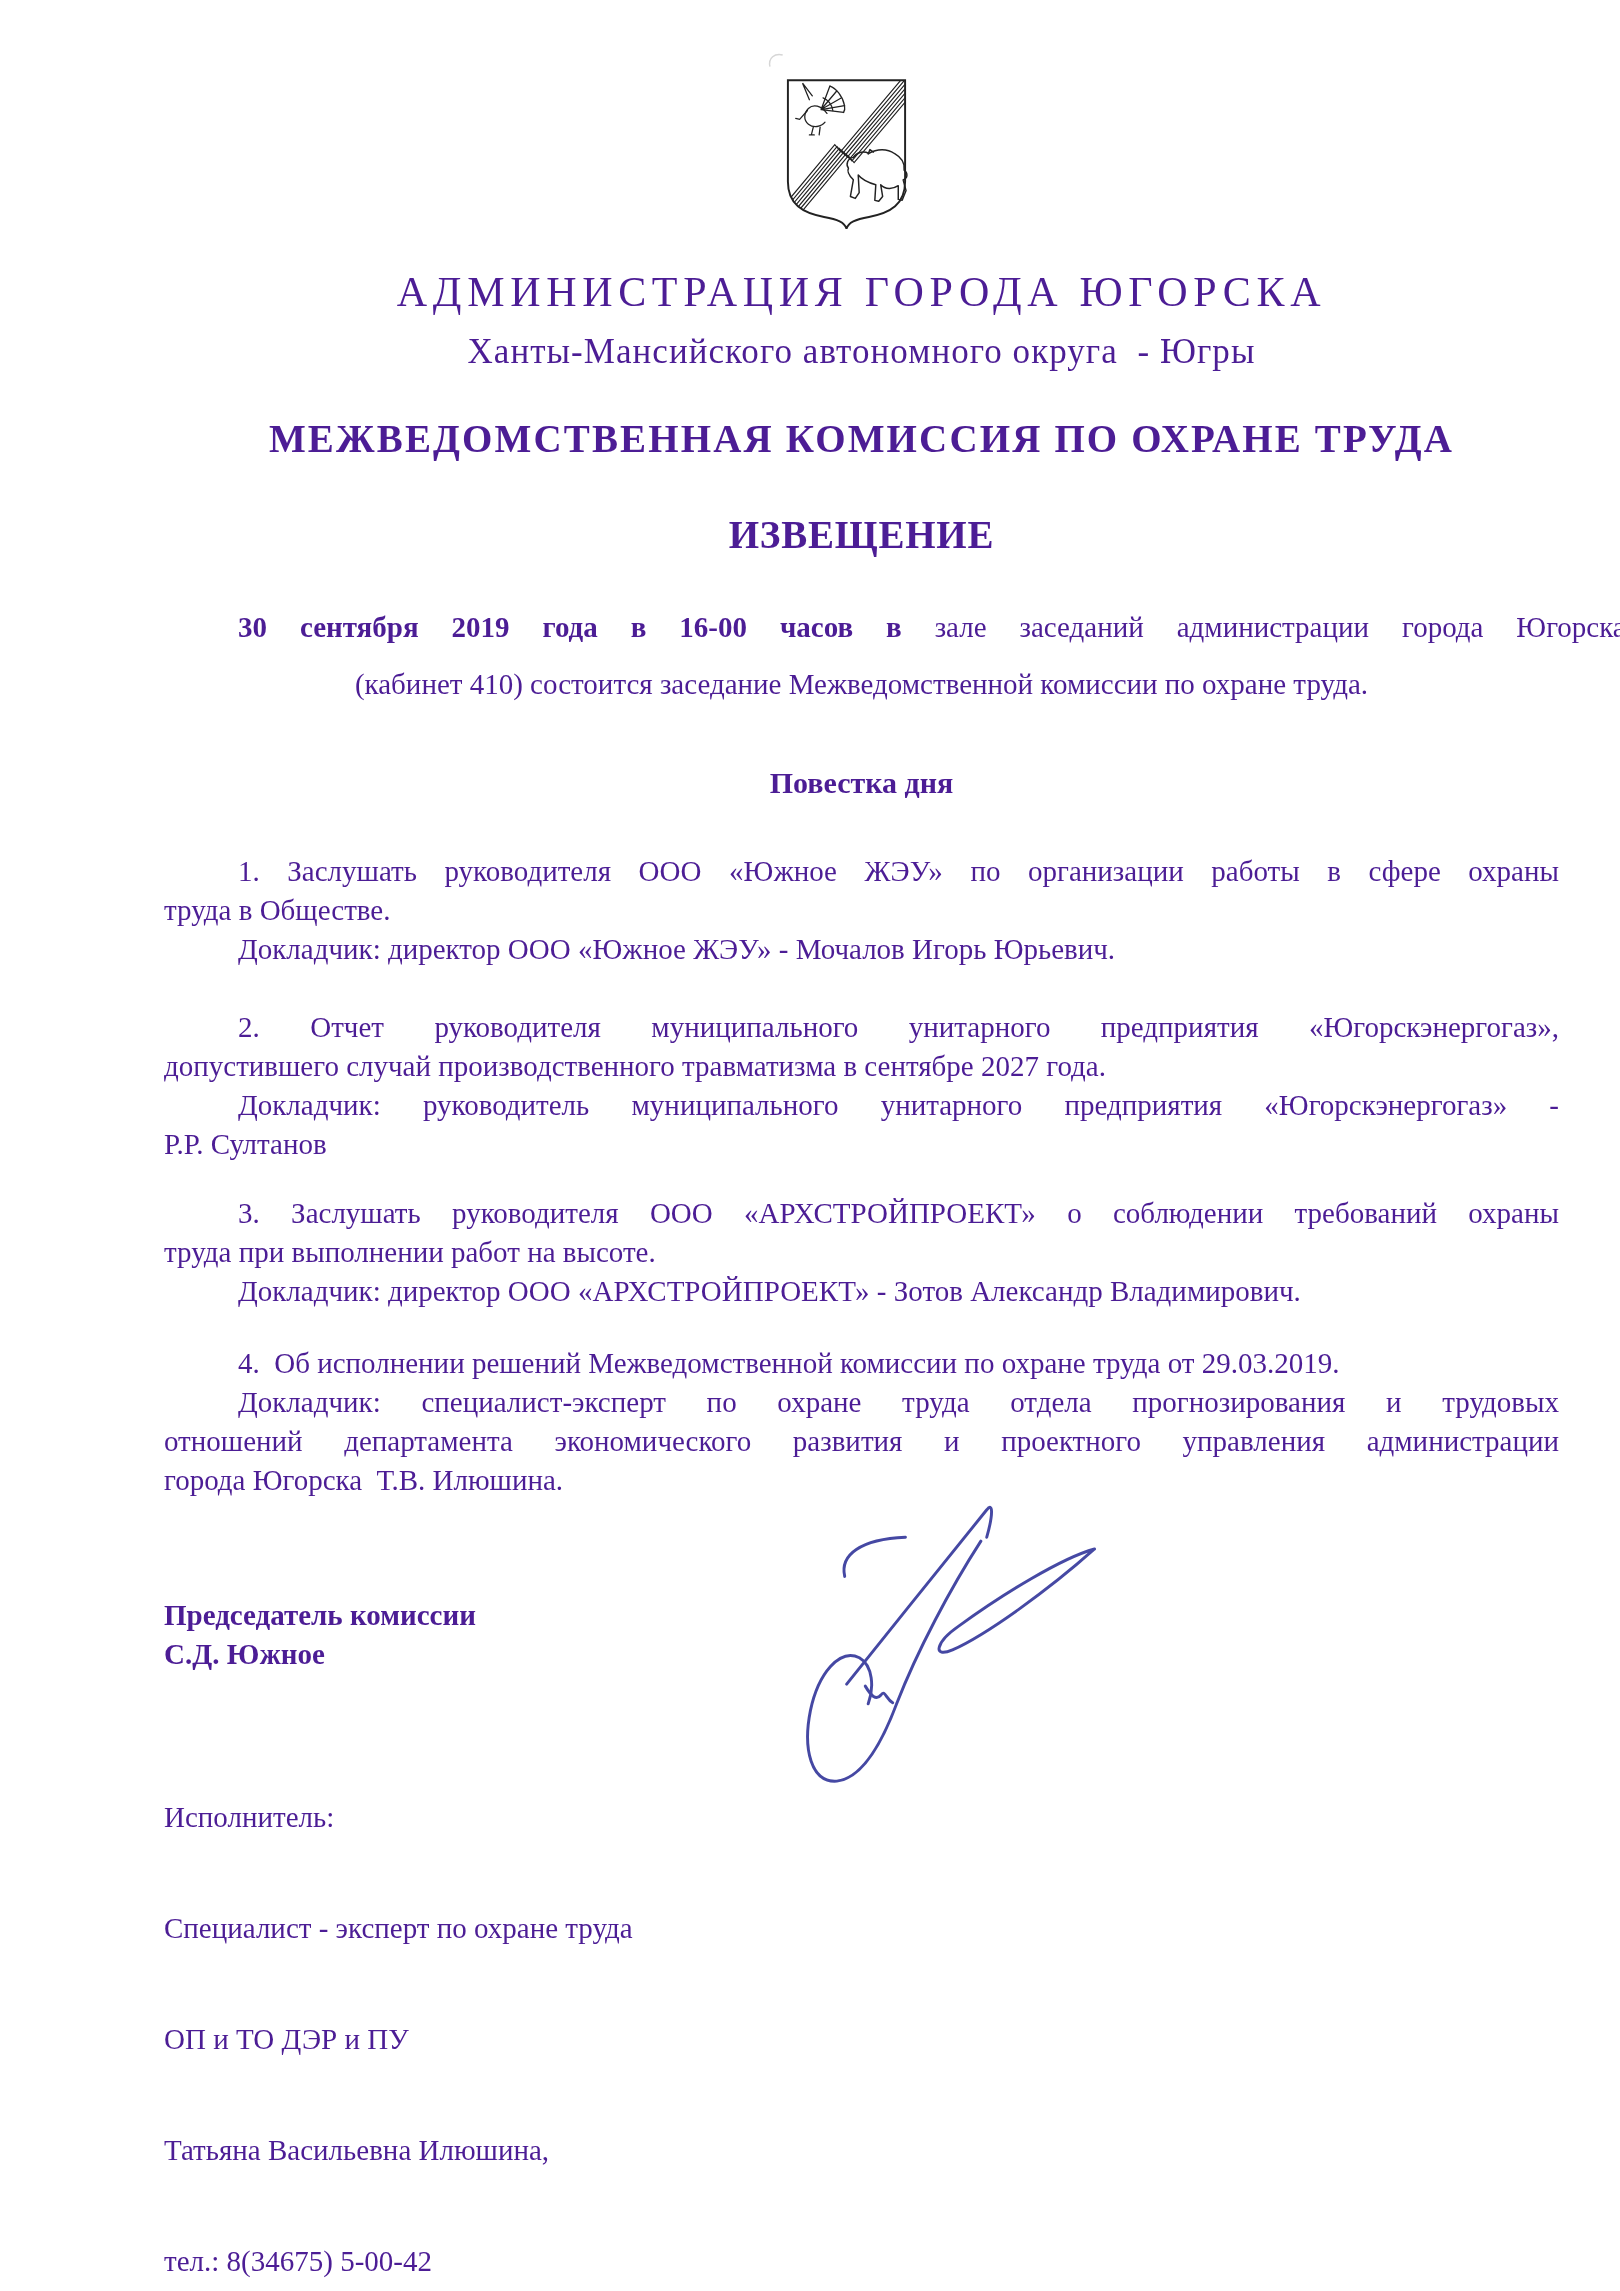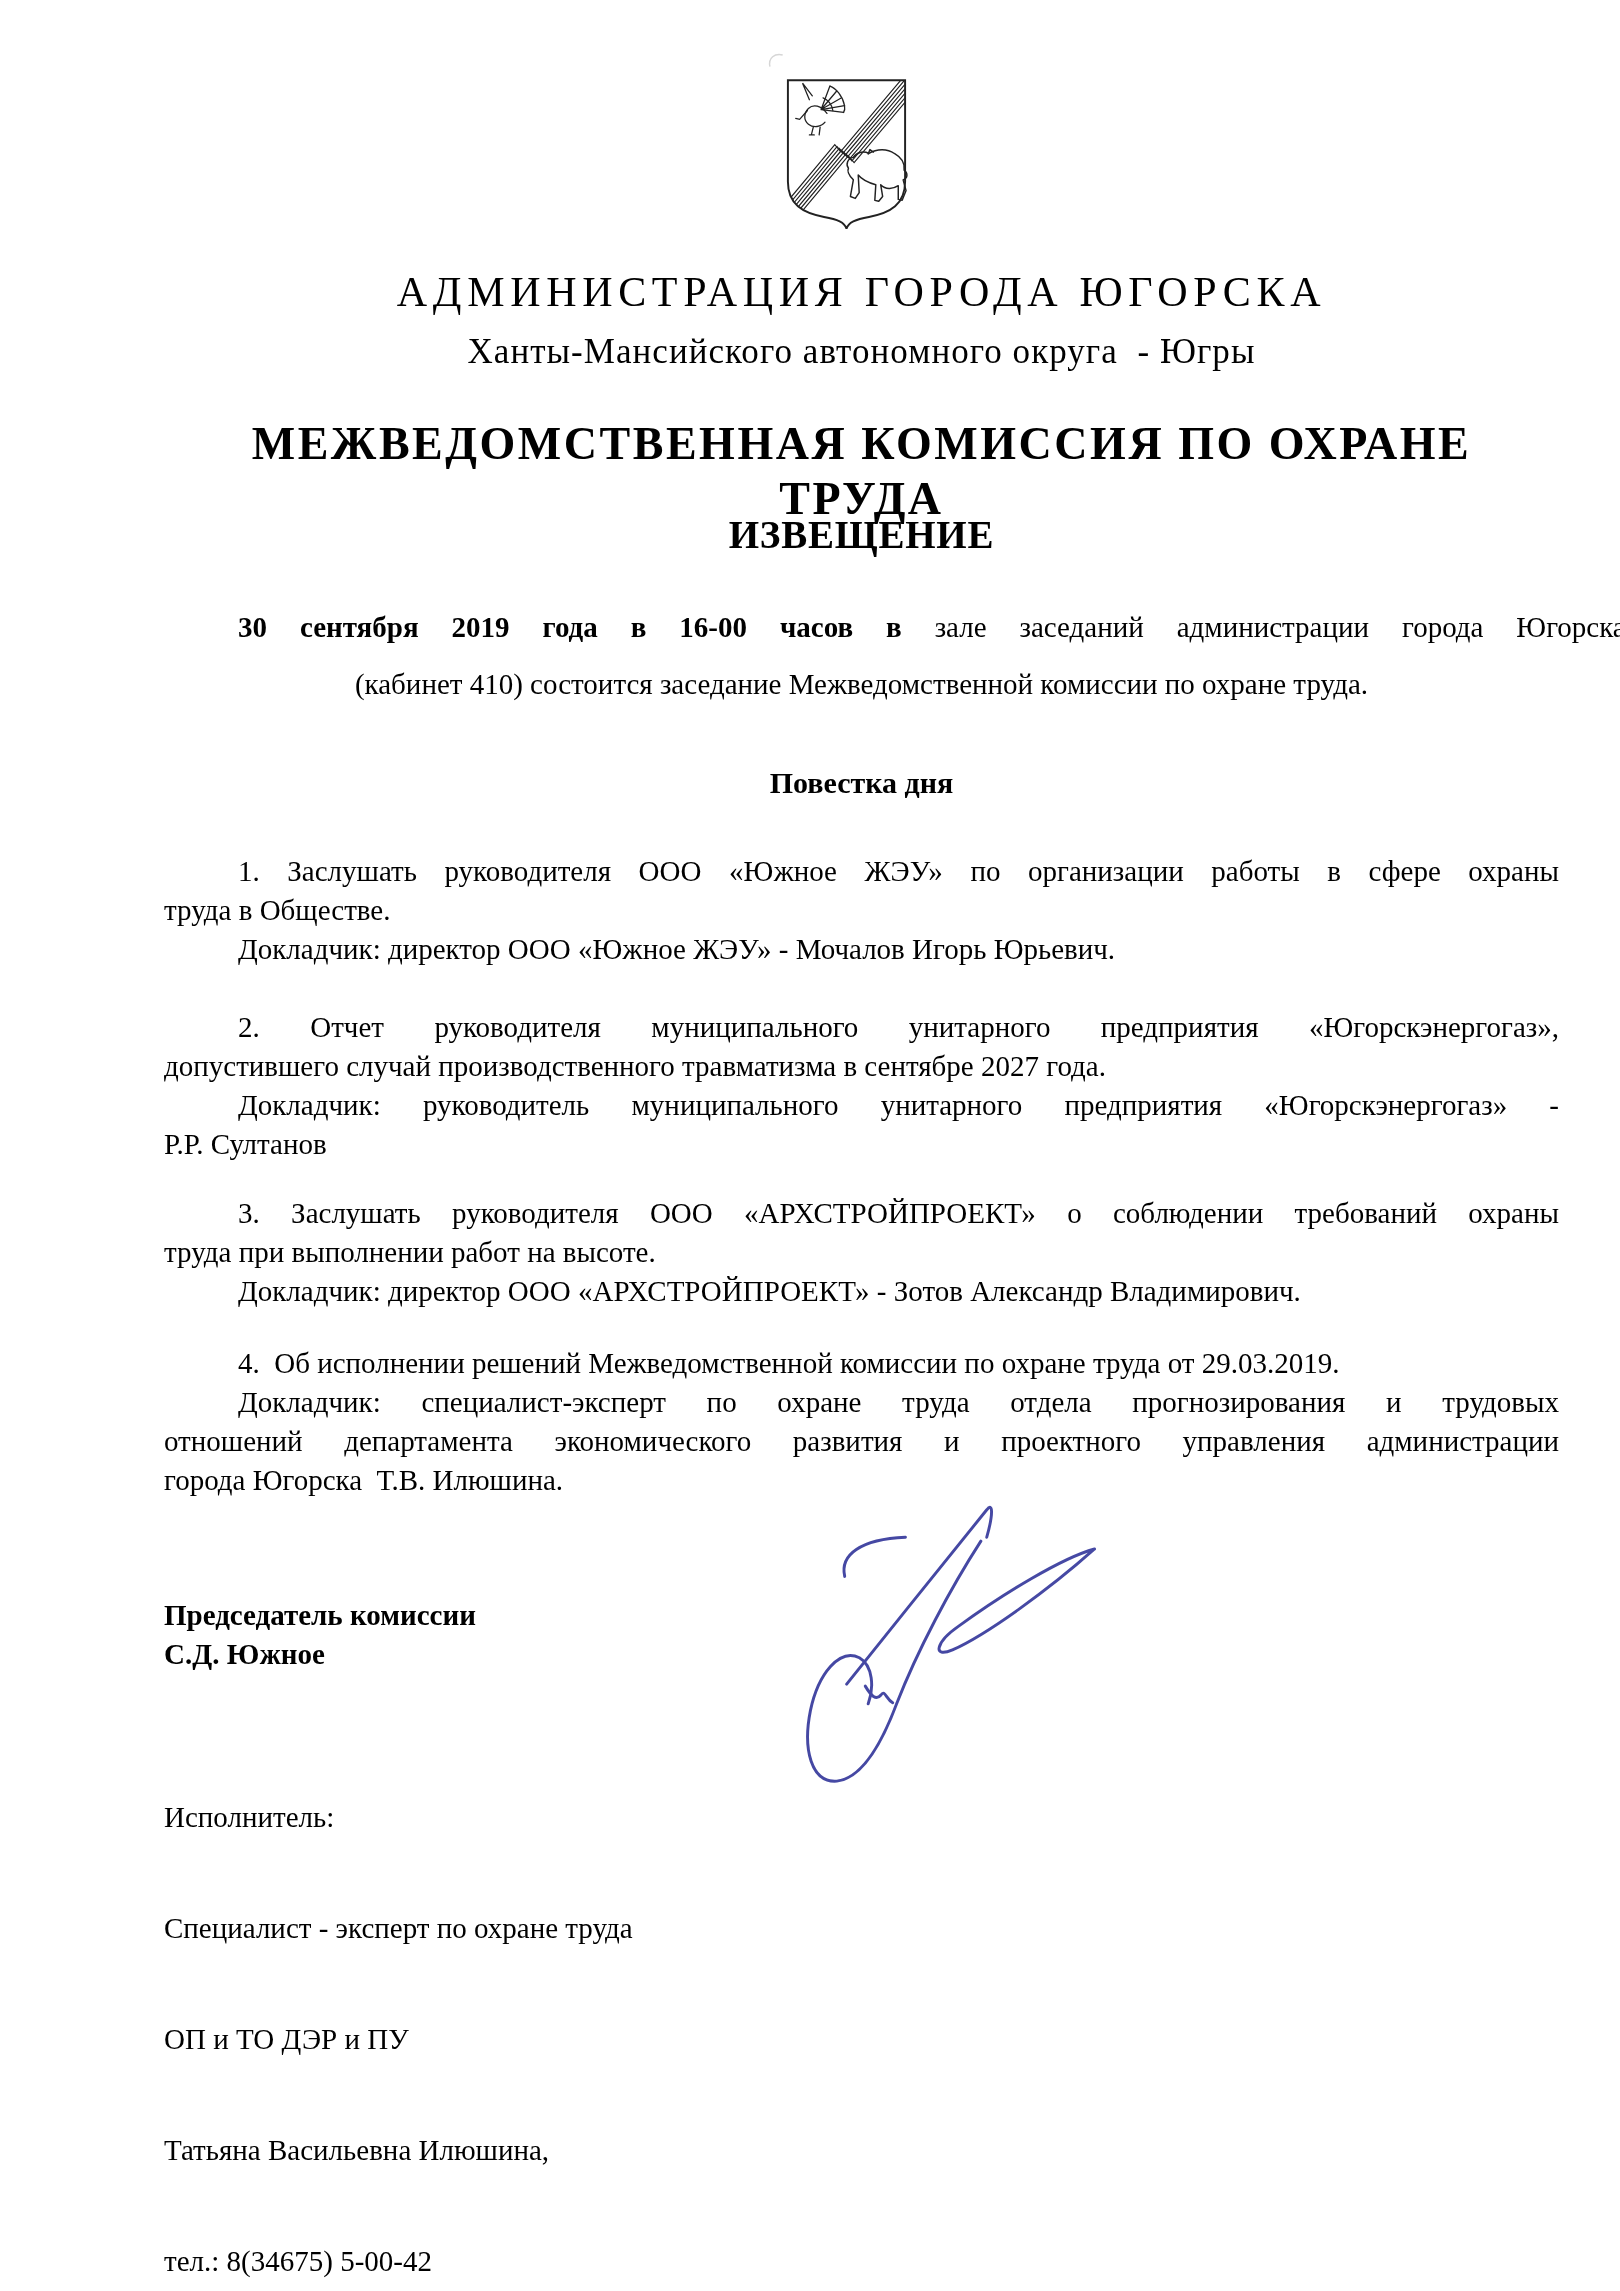--- a/index.html
+++ b/index.html
@@ -1,26 +1,26 @@
 <!DOCTYPE html>
 <html><head>
 <meta charset="utf-8">
 <style>
   html,body{margin:0;padding:0;background:#ffffff;}
   .page{
     position:relative;width:1620px;height:2292px;background:#ffffff;
-    font-family:"Liberation Serif","DejaVu Serif",serif;color:#000000;overflow:hidden;
+    font-family:"Liberation Serif","DejaVu Serif",serif;color:#4c1d95;overflow:hidden;
   }
   .abs{position:absolute;}
   .content{left:164px;width:1395px;}
   .center{text-align:center;}
   .b{font-weight:bold;}
   .org-name{top:267px;font-size:42px;letter-spacing:0.135em;line-height:1.2;white-space:pre;}
   .org-region{top:331px;font-size:35px;letter-spacing:0.03em;line-height:1.2;white-space:pre;}
-  .commission{top:416px;font-size:46px;letter-spacing:0.055em;line-height:1.2;}
+  .commission{top:416px;font-size:39px;letter-spacing:0.055em;line-height:1.2;}
   .doctype{top:512px;font-size:39px;letter-spacing:0.02em;line-height:1.2;}
   .bodytext{font-size:29px;line-height:39px;}
   .intro-l1{top:606px;line-height:43px;}
   .intro-l2{top:663px;line-height:43px;white-space:pre-wrap;text-align:center;}
   .agenda-title{top:763px;font-size:30px;line-height:39px;}
   .jline{white-space:nowrap;text-align:justify;text-align-last:justify;}
   .lline{white-space:pre-wrap;}
   .ind{padding-left:74px;}
   .item1{top:852px;}
   .item2{top:1008px;}

